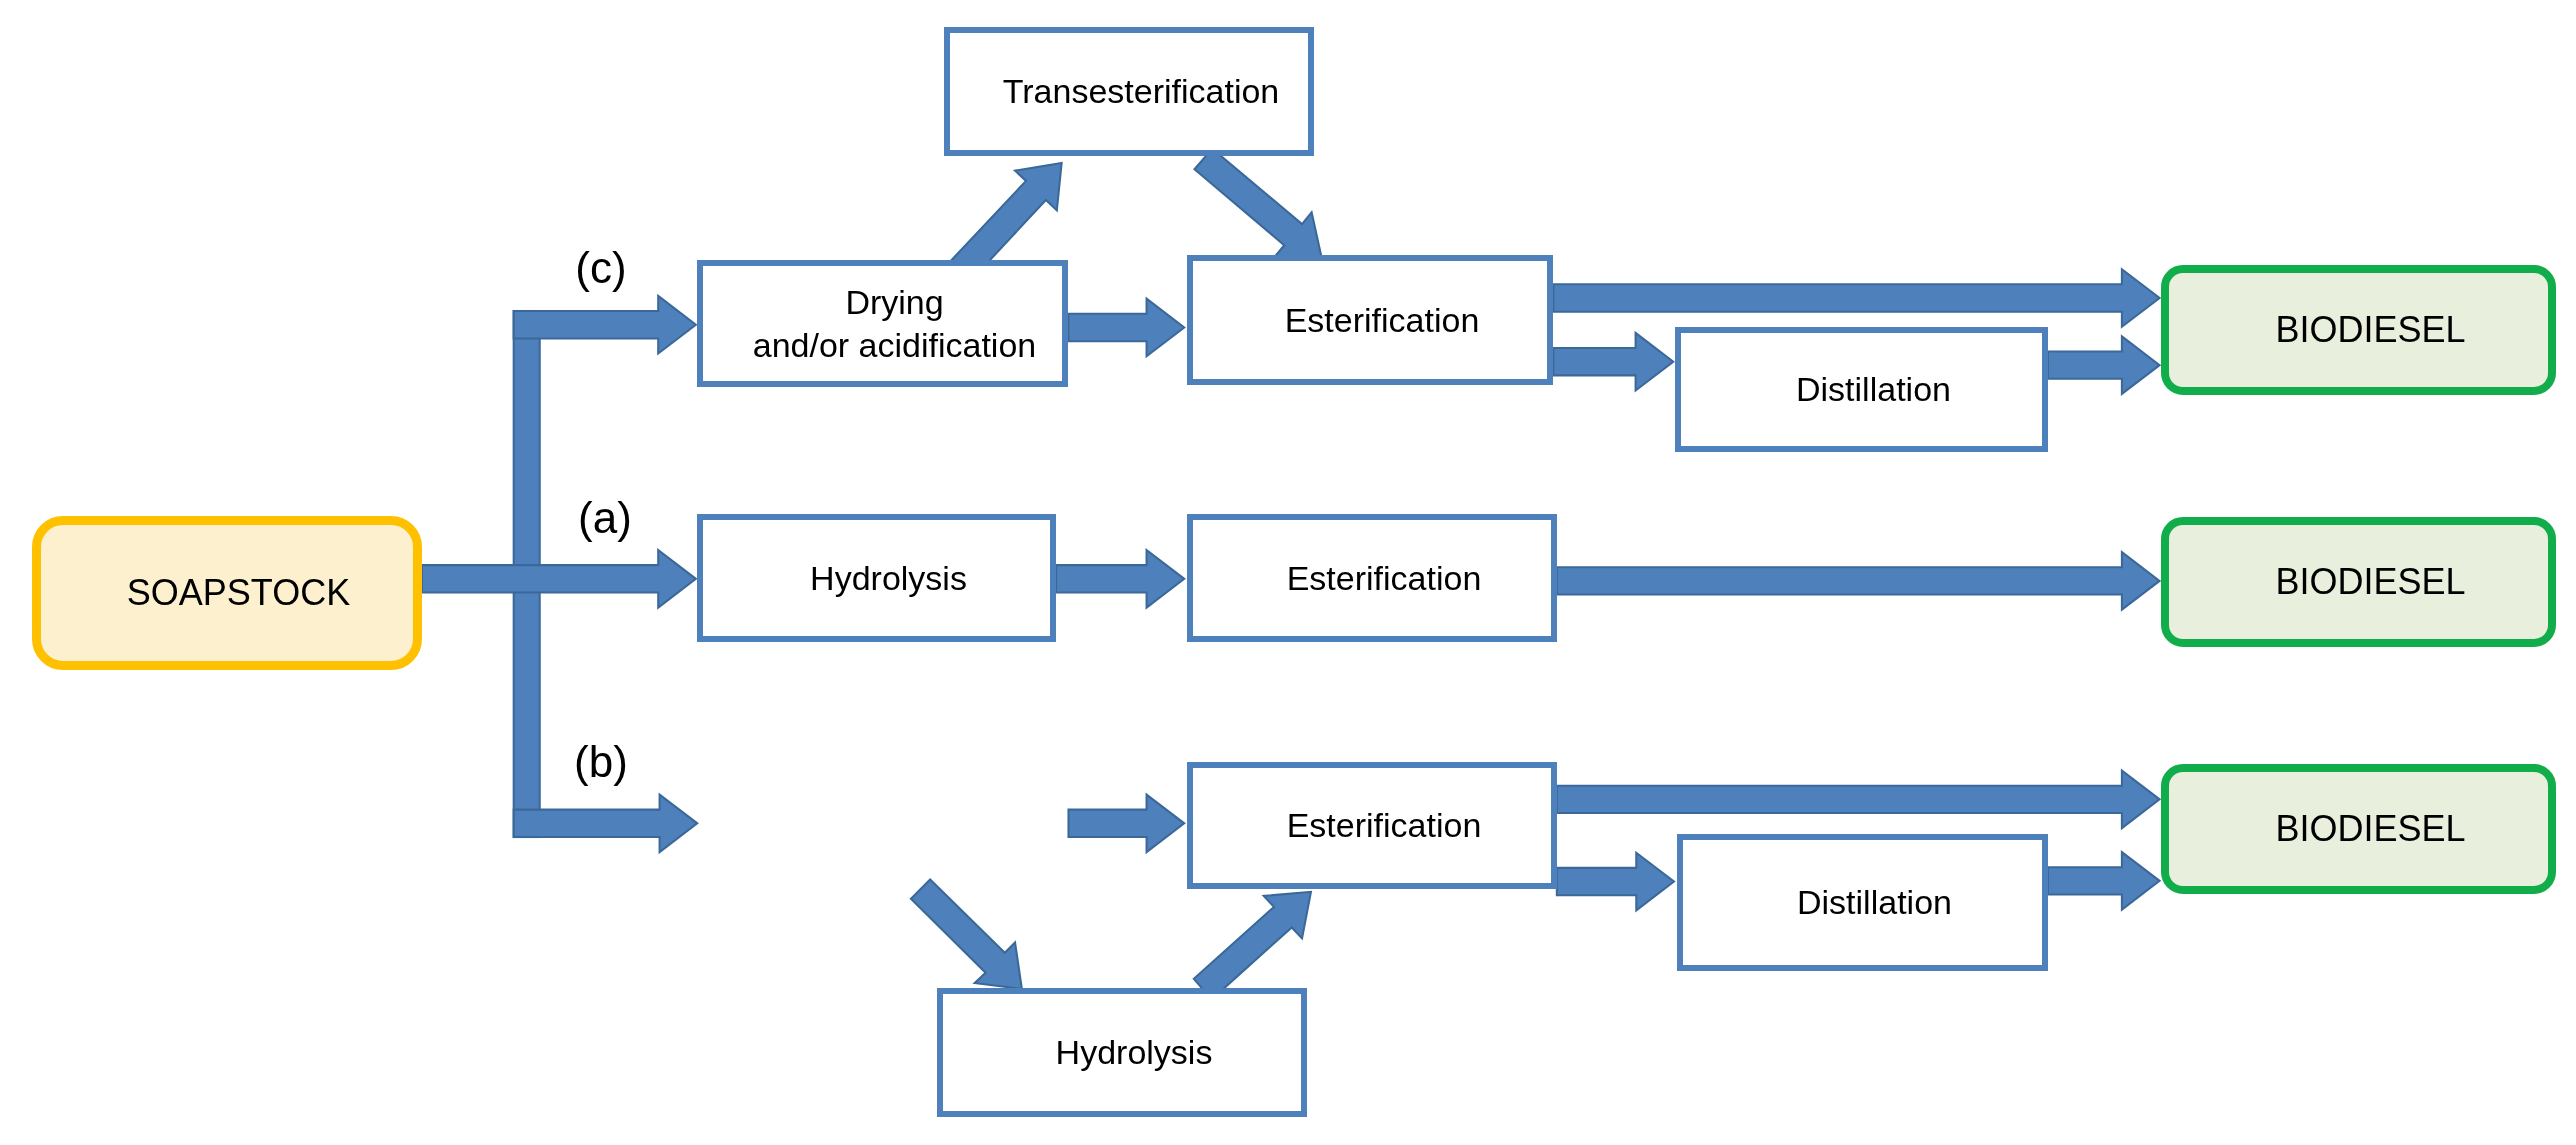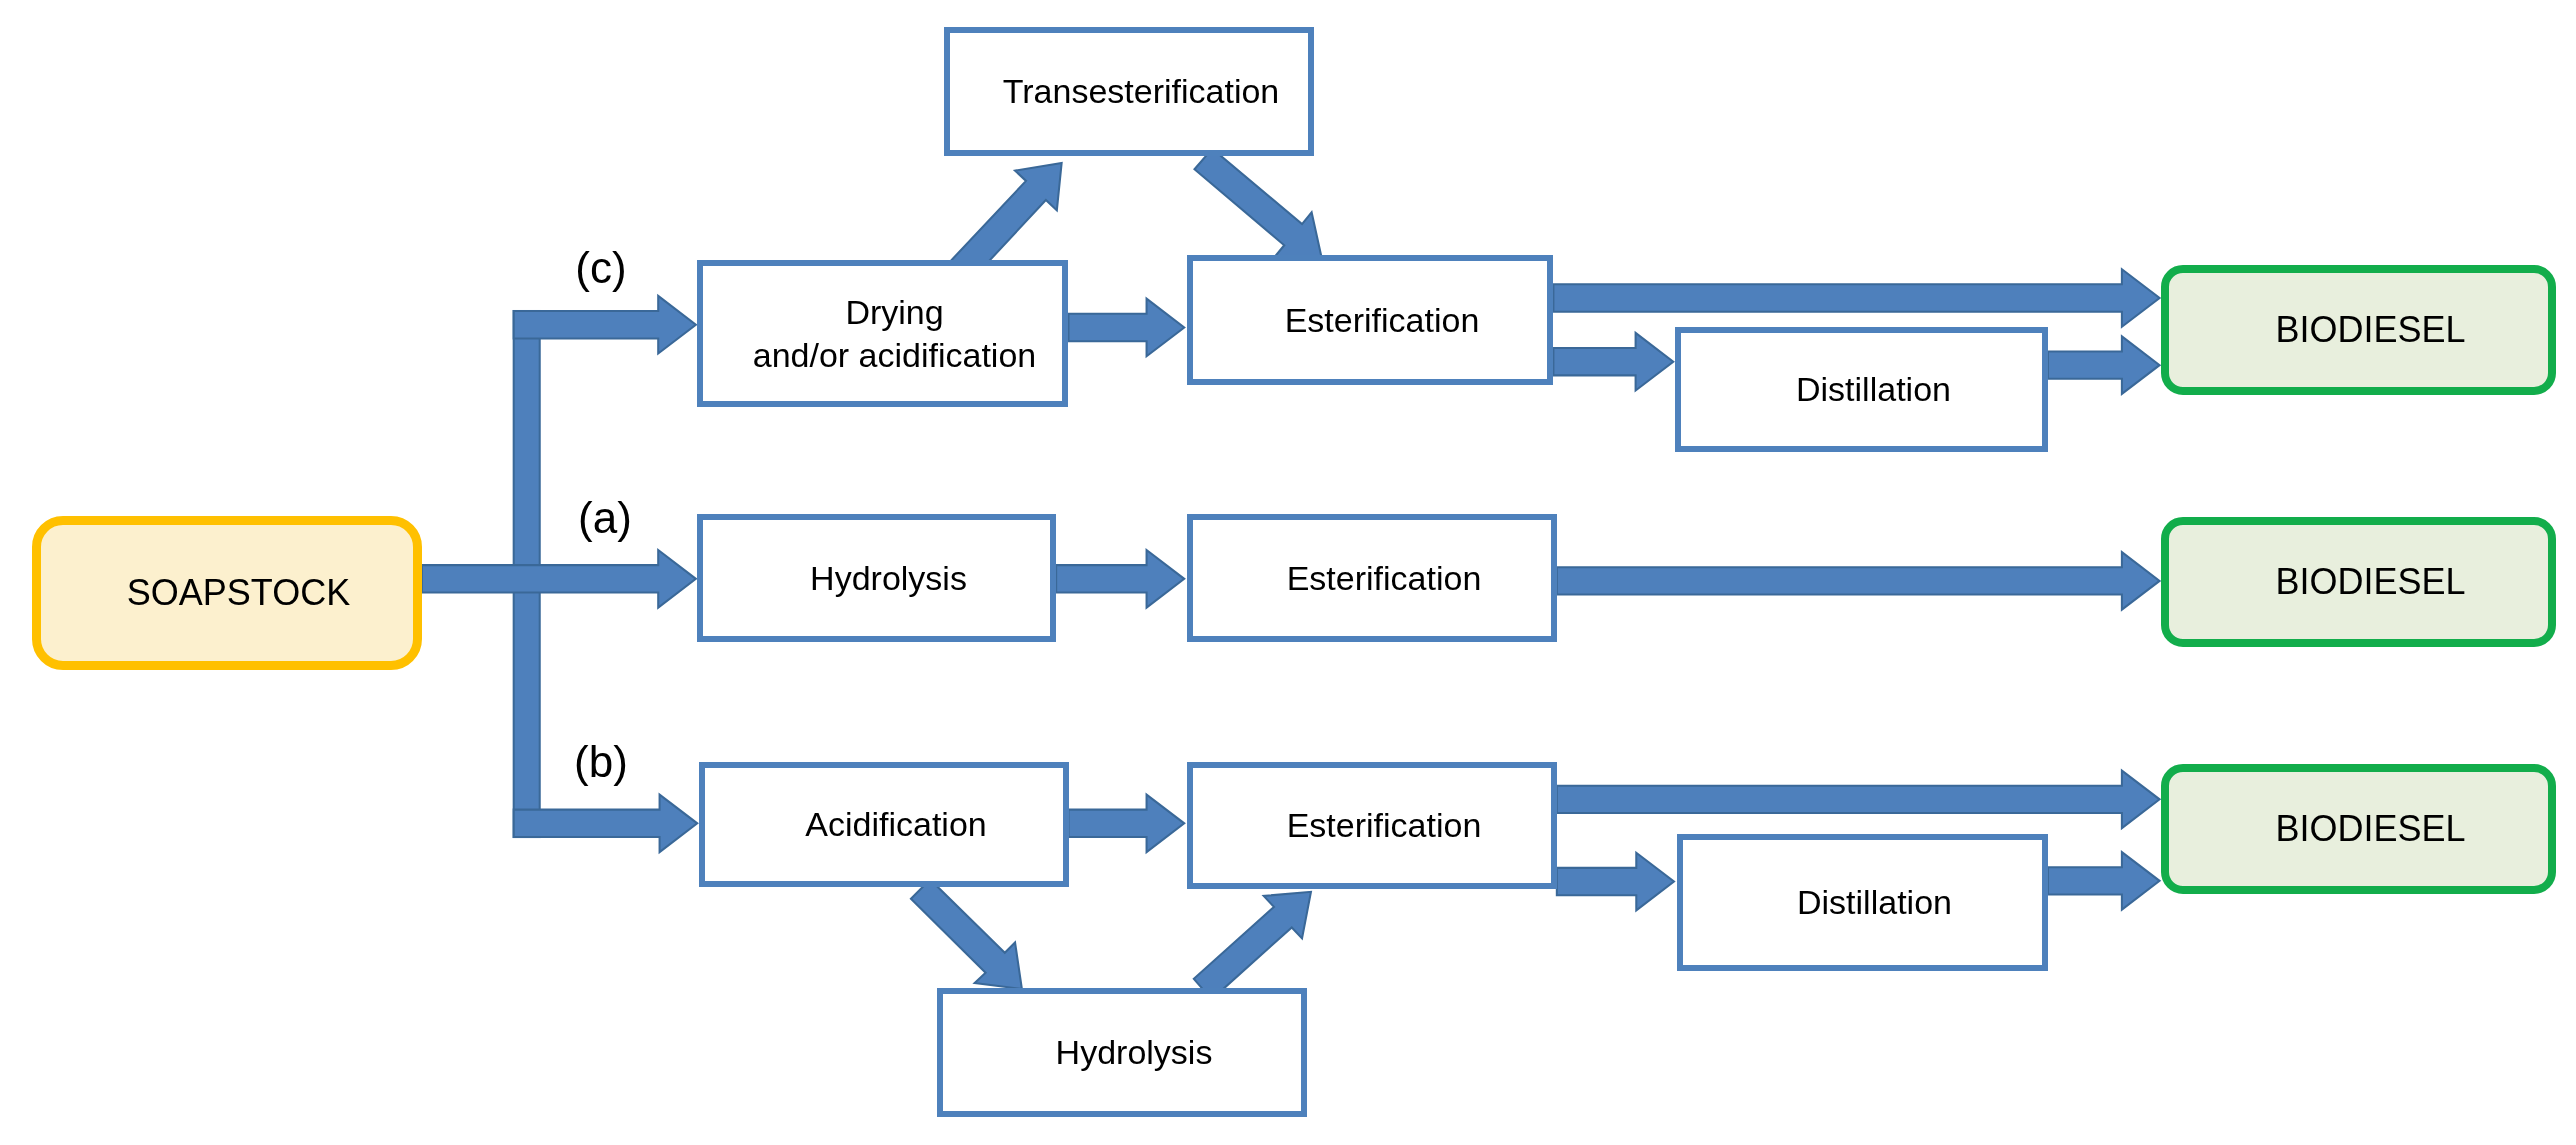--- a/index.html
+++ b/index.html
@@ -80,21 +80,21 @@
   <div class="branch-label" style="left:605px;top:518px;">(a)</div>
   <div class="branch-label" style="left:601px;top:762px;">(b)</div>
 
   <div class="node source" style="left:31.5px;top:516px;width:390px;height:154px;">
     <span>SOAPSTOCK</span>
   </div>
 
   <div class="node process" style="left:944px;top:27px;width:370px;height:129px;">
     <span>Transesterification</span>
   </div>
-  <div class="node process two-line" style="left:697px;top:260px;width:371px;height:147px;text-align:center;">
+  <div class="node process two-line" style="left:697px;top:260px;width:371px;height:127px;text-align:center;">
     <span>Drying</span>
     <span>and/or acidification</span>
   </div>
   <div class="node process" style="left:1187px;top:255px;width:366px;height:130px;">
     <span>Esterification</span>
   </div>
   <div class="node process" style="left:1675px;top:327px;width:373px;height:125px;">
     <span>Distillation</span>
   </div>
   <div class="node terminal" style="left:2161px;top:265px;width:395px;height:130px;">
@@ -104,23 +104,20 @@
   <div class="node process" style="left:697px;top:514px;width:359px;height:128px;">
     <span>Hydrolysis</span>
   </div>
   <div class="node process" style="left:1187px;top:514px;width:370px;height:128px;">
     <span>Esterification</span>
   </div>
   <div class="node terminal" style="left:2161px;top:517px;width:395px;height:130px;">
     <span>BIODIESEL</span>
   </div>
 
-  <div class="node process" style="left:699px;top:762px;width:370px;height:125px;">
-    <span>Acidification</span>
-  </div>
   <div class="node process" style="left:1187px;top:762px;width:370px;height:127px;">
     <span>Esterification</span>
   </div>
   <div class="node process" style="left:937px;top:988px;width:370px;height:129px;">
     <span>Hydrolysis</span>
   </div>
   <div class="node process" style="left:1677px;top:834px;width:371px;height:137px;">
     <span>Distillation</span>
   </div>
   <div class="node terminal" style="left:2161px;top:764px;width:395px;height:130px;">

